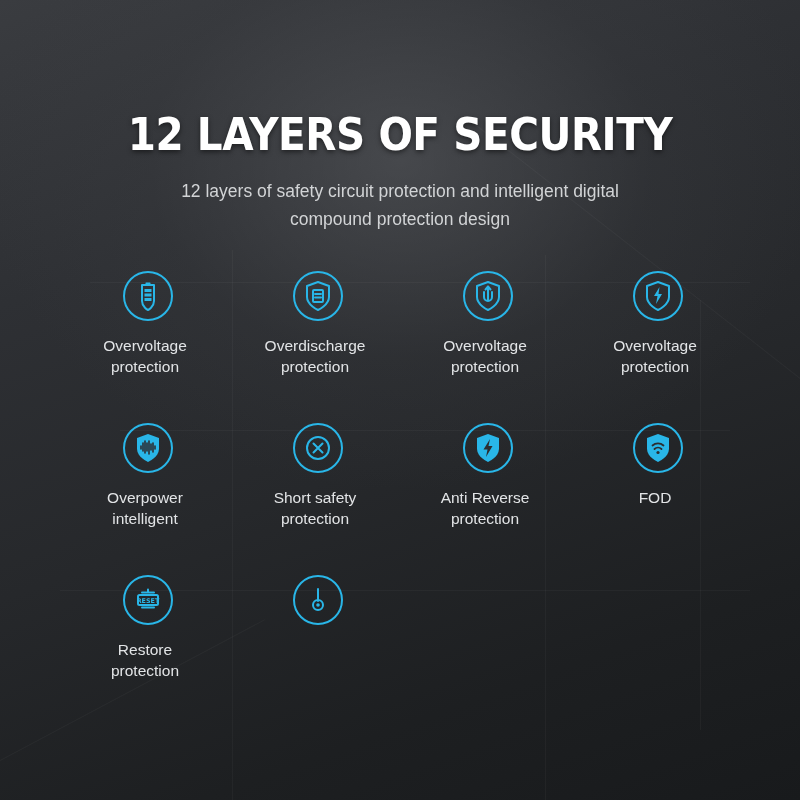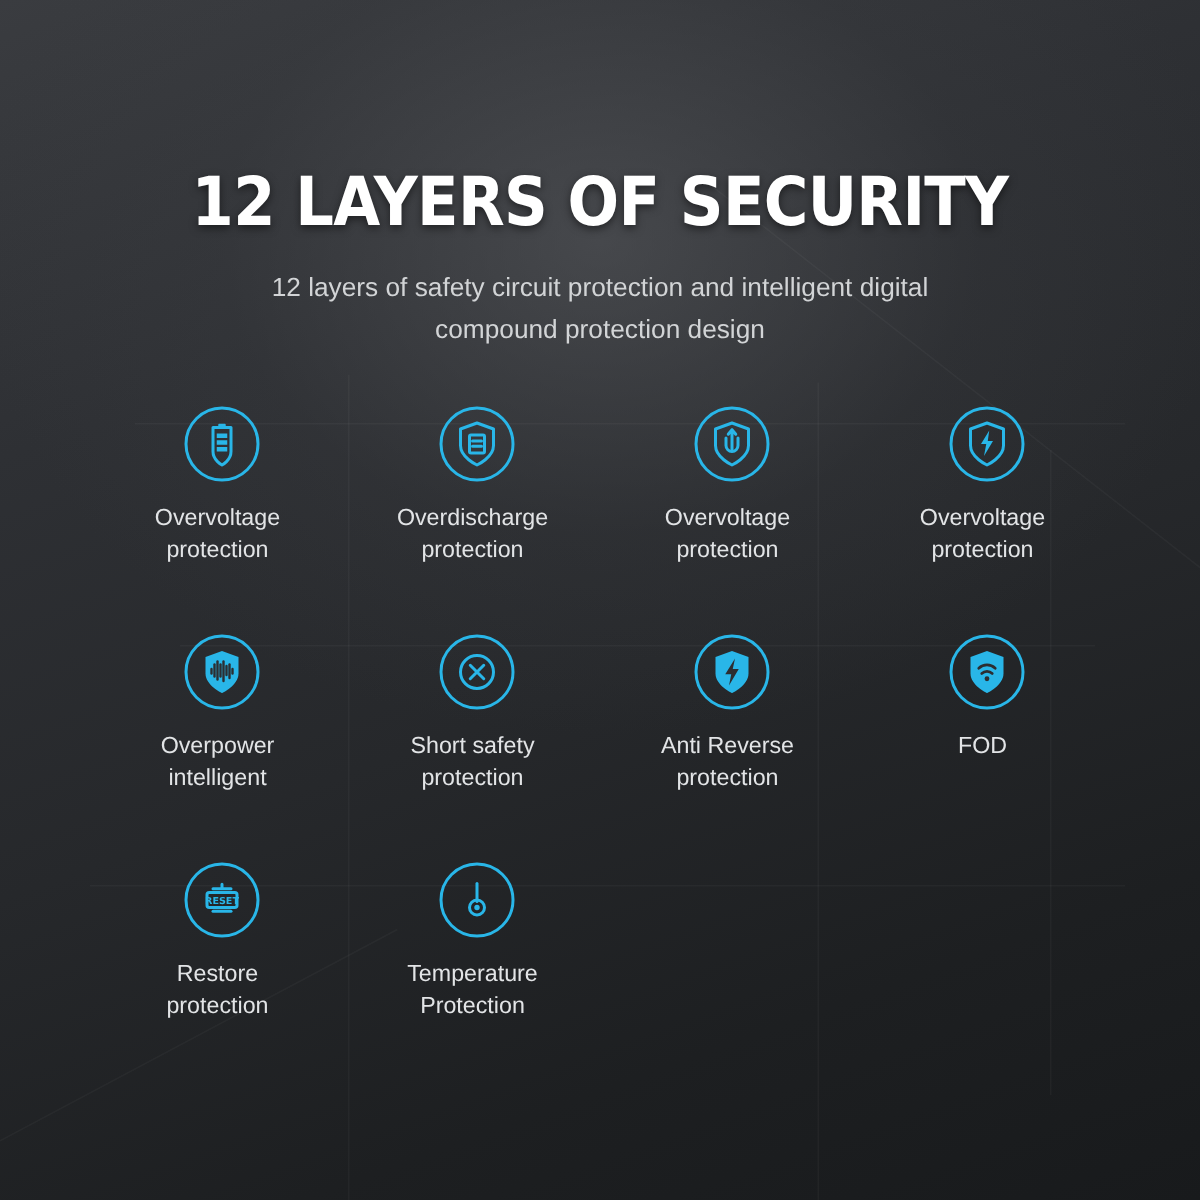--- a/index.html
+++ b/index.html
@@ -278,19 +278,17 @@
 
     <div class="cell">
       <span class="icon-wrap">
         <svg viewBox="0 0 52 52">
           <circle class="ring" cx="26" cy="26" r="24"></circle>
           <path class="stroke" d="M26 15 v12"></path>
           <circle class="stroke" cx="26" cy="31" r="5"></circle>
           <circle class="fill" cx="26" cy="31" r="1.8"></circle>
         </svg>
       </span>
-      <div class="label">Temperature
-Protection</div>
     </div>
 
 
   </div>
 </div>
 
 </body></html>

